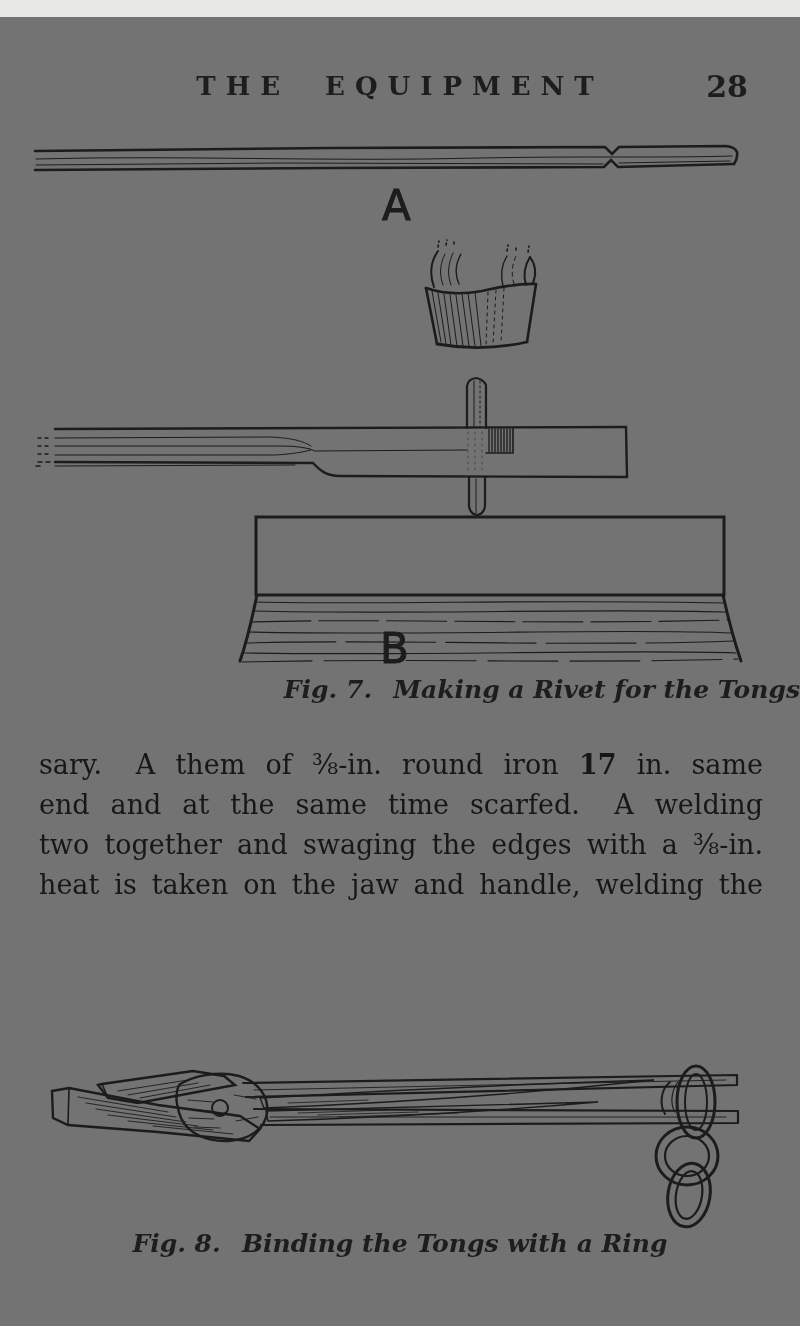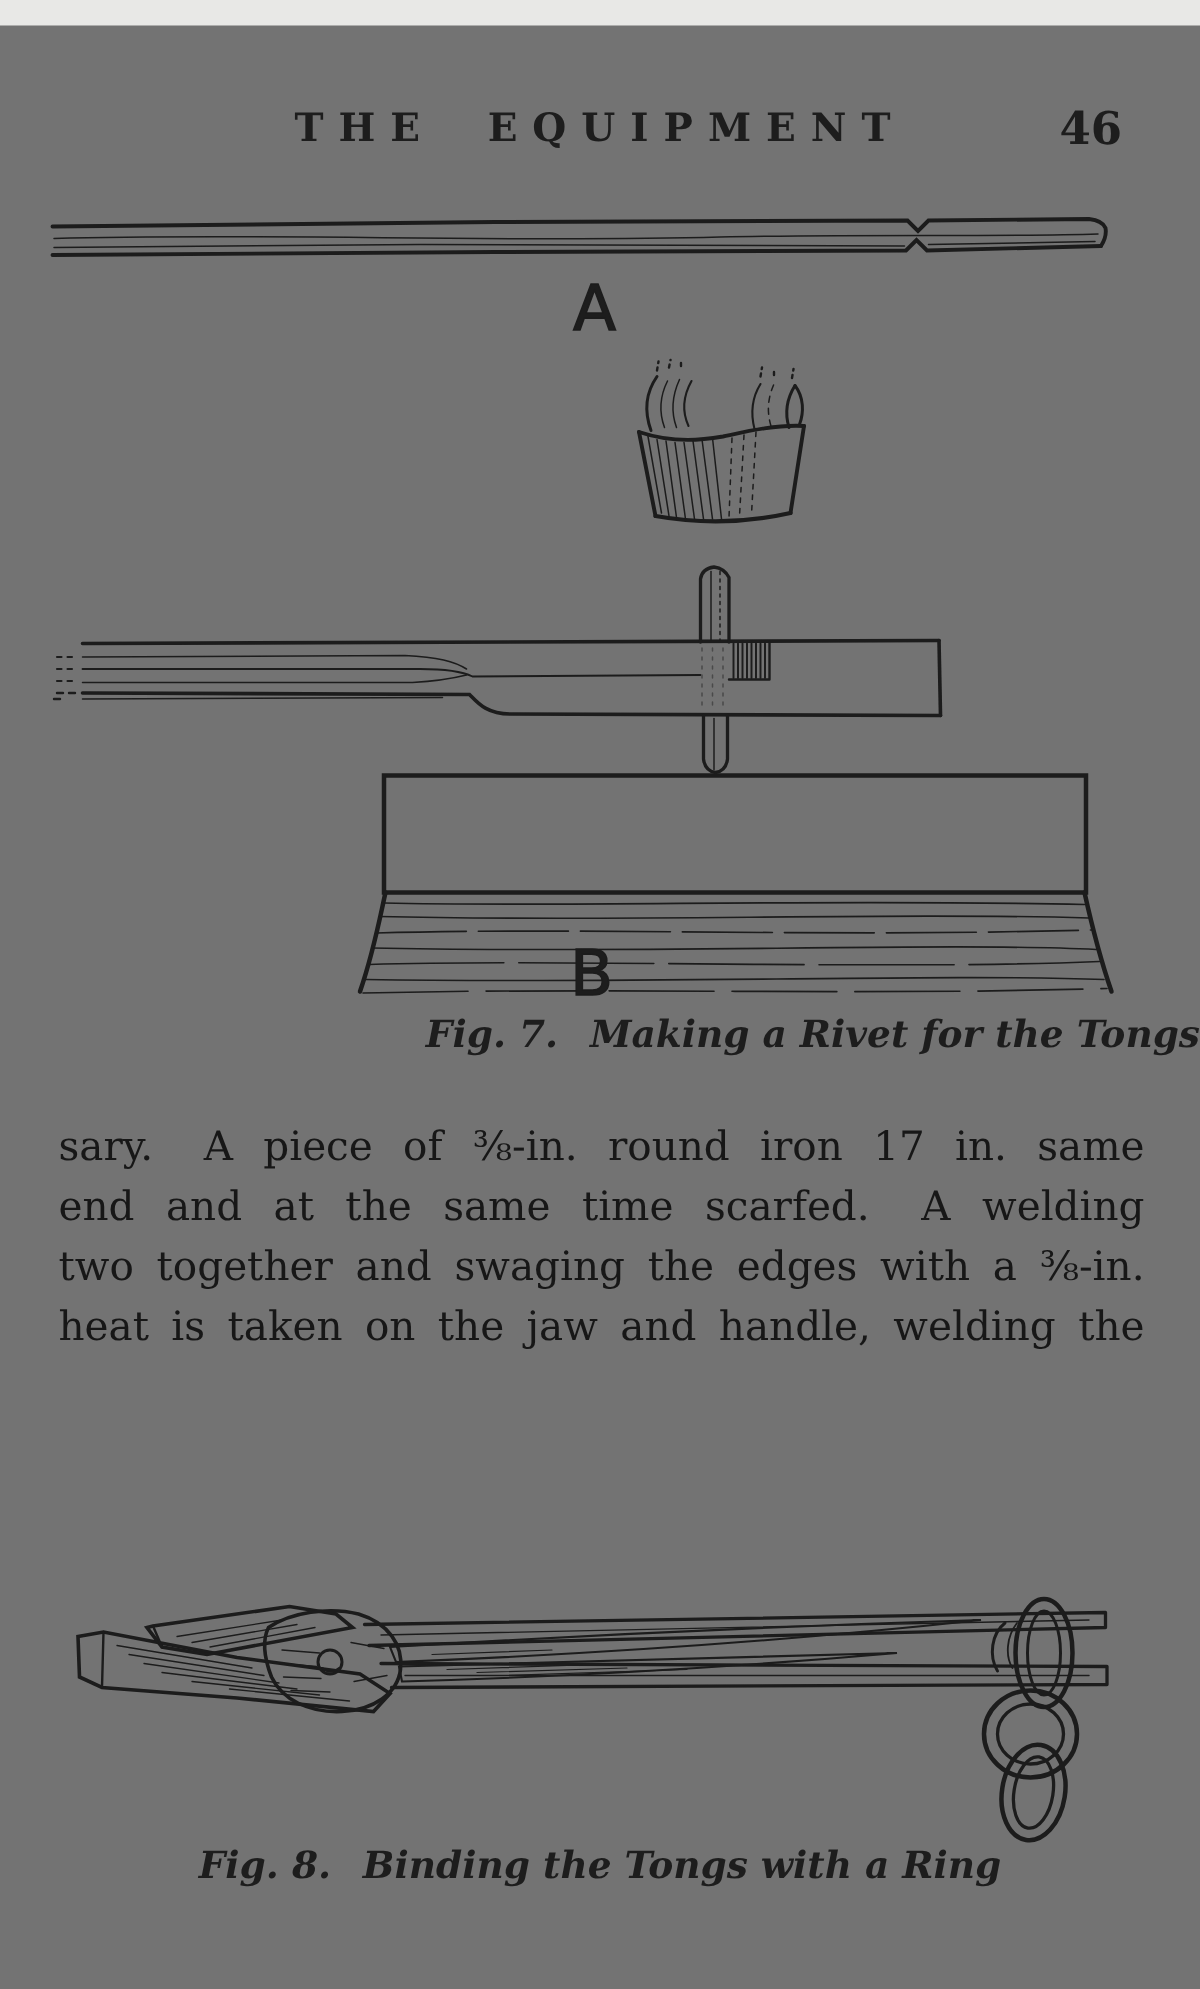--- a/index.html
+++ b/index.html
@@ -46,30 +46,30 @@
   
   .body-paragraph{
     position:absolute;left:39px;top:728px;width:724px;
   }
   .tline{
     height:40px;line-height:40px;
     font-size:27px;color:#171717;
     text-align:justify;text-align-last:justify;
     overflow:hidden;white-space:nowrap;
   }
-  .tline b{font-weight:400;}
+  .tline b{font-weight:700;}
 </style>
 </head>
 <body>
 
 <div class="page">
 
   <div class="running-head">
     <div class="head-title">THE EQUIPMENT</div>
-    <div class="head-page-number">46</div>
+    <div class="head-page-number">28</div>
   </div>
 
   <svg class="fig7-svg" width="740" height="540" viewBox="0 0 740 540">
     <g fill="none" stroke="#1c1c1c" stroke-linecap="round">
 
       <g>
         <path d="M5 16 L300 13 L575 12 L582 19 L589 12 L696 11 Q705 12 707 17 Q708 23 704 29" stroke-width="2.6"></path>
         <path d="M5 35 L300 33 L574 32 L581 25 L588 32 L704 29" stroke-width="2.6"></path>
         <path d="M6 24 C150 20 300 27 450 23 C550 21 640 23 702 21" stroke-width="1"></path>
         <path d="M6 30 L250 28 L573 29 M589 28 L700 26" stroke-width="1"></path>
@@ -136,21 +136,21 @@
         <path d="M214 518 C400 521 600 514 706 518" stroke-width="1.1"></path>
         <path d="M212 527 C380 523 540 529 708 524" stroke-width="1.1" stroke-dasharray="70 12"></path>
       </g>
       <text class="fig-letter" x="350" y="528">B</text>
     </g>
   </svg>
 
   <div class="fig-caption caption-fig7">Fig. 7.  Making a Rivet for the Tongs</div>
 
   <div class="body-paragraph">
-    <div class="tline"><span>sary.  A piece of ⅜-in. round iron </span><b>17</b><span> in. same</span></div>
+    <div class="tline"><span>sary.  A them of ⅜-in. round iron </span><b>17</b><span> in. same</span></div>
     <div class="tline">end and at the same time scarfed.  A welding</div>
     <div class="tline">two together and swaging the edges with a ⅜-in.</div>
     <div class="tline">heat is taken on the jaw and handle, welding the</div>
   </div>
 
   <svg class="fig8-svg" width="727" height="177" viewBox="0 0 727 177">
     <g fill="none" stroke="#1c1c1c" stroke-linecap="round">
 
       <g>
 

